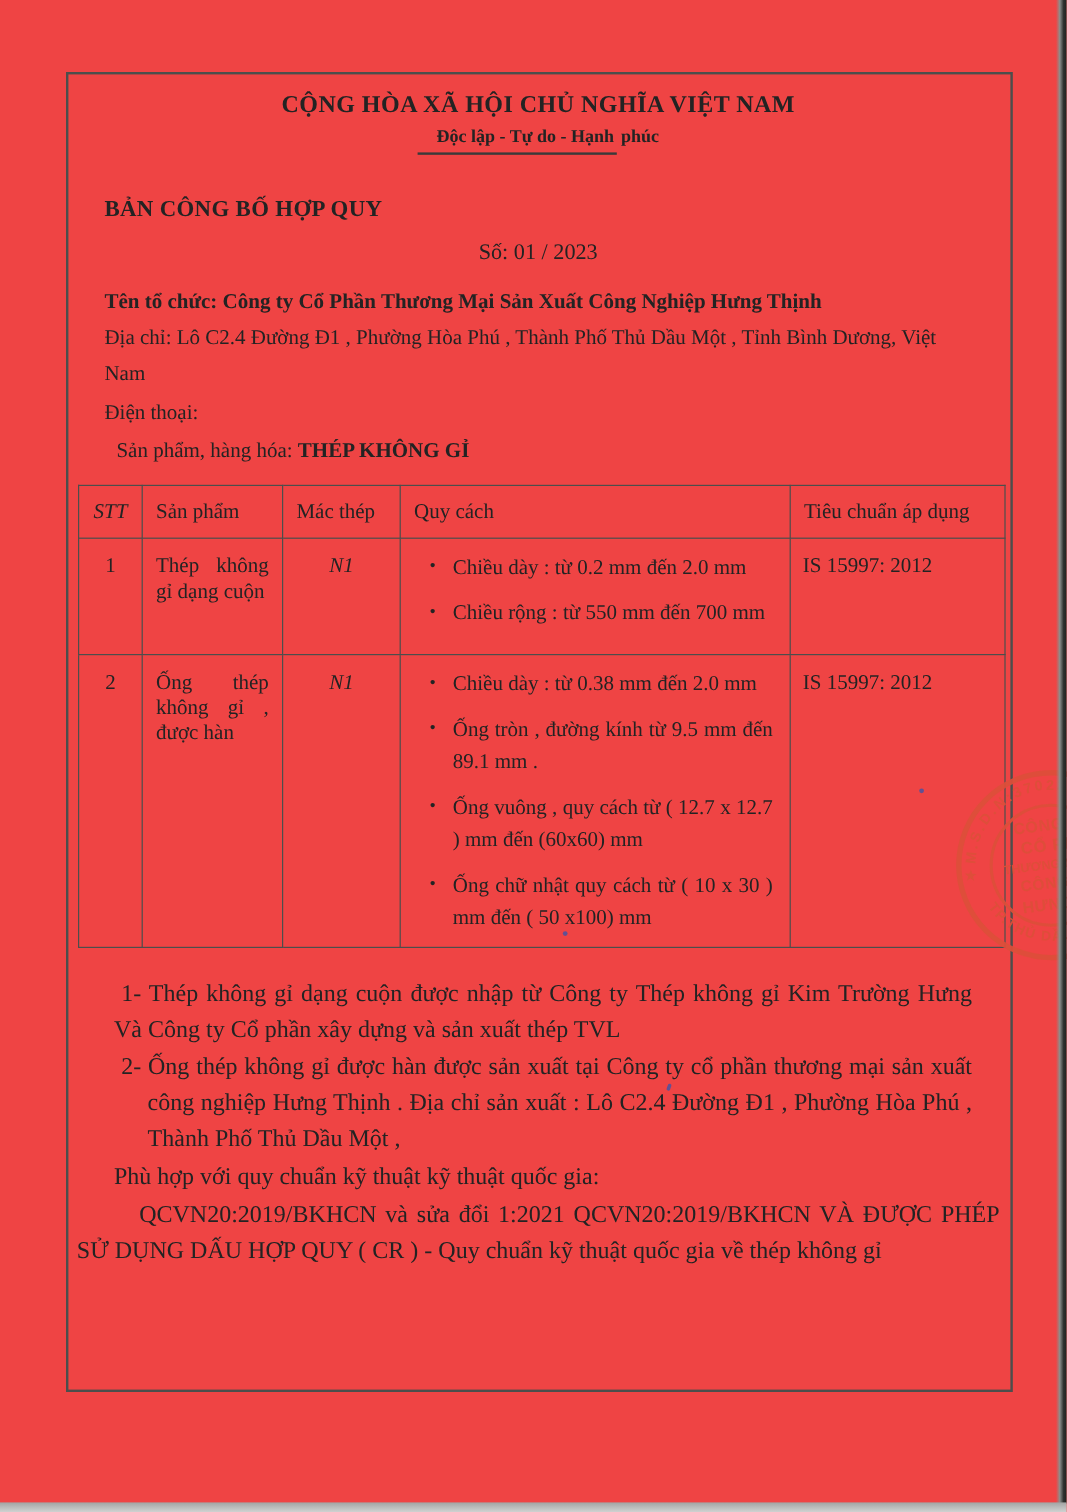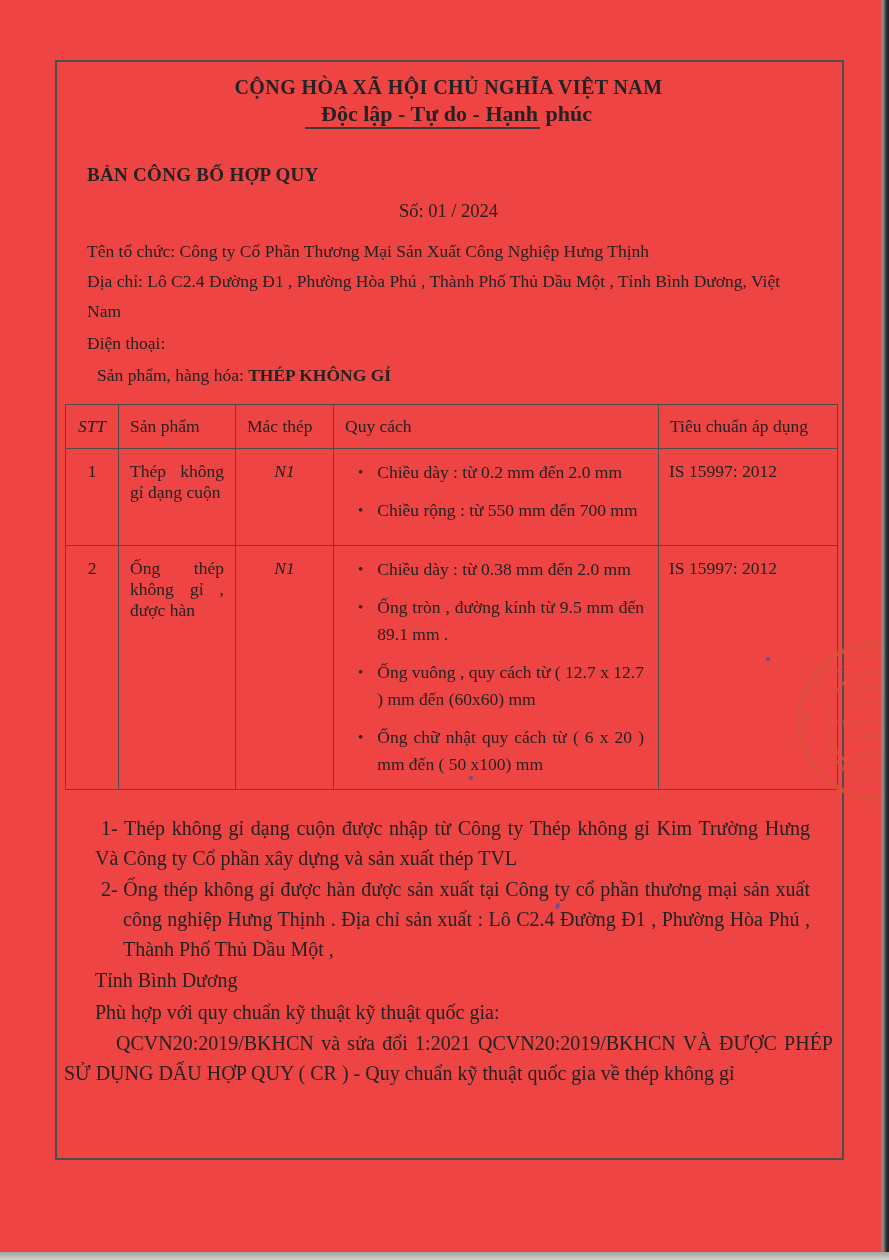--- a/index.html
+++ b/index.html
@@ -23,33 +23,33 @@
   .doc-frame{
     position:absolute; left:55px; top:60px; width:789px; height:1100px;
     border:2px solid #4c4e4c;
     padding:12px 32px 0 30px;
   }
   .nat-title{
     text-align:center; font-weight:bold; font-size:20px; letter-spacing:.4px;
     line-height:26px;
   }
   .motto{
-    text-align:center; font-weight:bold; font-size:22px; margin-top:2px; line-height:24px;
+    text-align:center; font-weight:bold; font-size:15px; margin-top:2px; line-height:24px;
   }
   .motto-u{
     display:inline-block; border-bottom:2px solid #3a3a3a; padding:0 2px 1px 16px;
   }
   .doc-title{
     text-align:left; font-weight:bold; font-size:19px; margin-top:31px; line-height:30px; letter-spacing:.3px;
   }
   .doc-no{
     text-align:center; font-size:18.5px; margin-top:9px; line-height:24px;
   }
   p.info{ font-size:17.5px; line-height:30px; }
-  p.org{ margin-top:13px; }
+  p.org{ margin-top:13px;font-weight:bold; }
   p.phone{ margin-top:2px; }
   p.product{ margin-top:2px; margin-left:10px; }
   p.brand{ margin-top:2px; margin-left:10px; }
   p.intro{ margin-top:1px; margin-left:10px; }
   
   table.spec-table{
     border-collapse:collapse; width:772px; margin-left:-22px; margin-top:14px;
     font-size:17.5px; table-layout:fixed;
   }
   .spec-table th,.spec-table td{
@@ -91,21 +91,21 @@
 <body>
 
 <div class="page">
 
   <div class="doc-frame">
 
     <div class="nat-title">CỘNG HÒA XÃ HỘI CHỦ NGHĨA VIỆT NAM</div>
     <div class="motto"><span class="motto-u">Độc lập - Tự do - Hạnh</span> <span>phúc</span></div>
 
     <div class="doc-title">BẢN CÔNG BỐ HỢP QUY</div>
-    <div class="doc-no">Số: 01 / 2024</div>
+    <div class="doc-no">Số: 01 / 2023</div>
 
     <p class="info org">Tên tổ chức: Công ty Cổ Phần Thương Mại Sản Xuất Công Nghiệp Hưng Thịnh</p>
     <p class="info address">Địa chỉ: Lô C2.4 Đường Đ1 , Phường Hòa Phú , Thành Phố Thủ Dầu Một , Tỉnh Bình Dương, Việt Nam</p>
     <p class="info phone">Điện thoại:</p>
     <p class="info product"><span>Sản phẩm, hàng hóa: </span><b>THÉP KHÔNG GỈ</b></p>
 
     <table class="spec-table">
       <colgroup>
         <col class="c-stt">
           <col class="c-prod">
@@ -151,32 +151,31 @@
             <div class="spec-item">
                 <span class="bullet">•</span>
                 <span class="spec-text">Ống tròn , đường kính từ 9.5 mm đến 89.1 mm .</span>
               </div>
             <div class="spec-item">
                 <span class="bullet">•</span>
                 <span class="spec-text">Ống vuông , quy cách từ ( 12.7 x 12.7 ) mm đến (60x60) mm</span>
               </div>
             <div class="spec-item">
                 <span class="bullet">•</span>
-                <span class="spec-text">Ống chữ nhật quy cách từ ( 6 x 20 ) mm đến ( 50 x100) mm</span>
+                <span class="spec-text">Ống chữ nhật quy cách từ ( 10 x 30 ) mm đến ( 50 x100) mm</span>
               </div>
           </td>
           <td class="c-std">IS 15997: 2012</td>
         </tr>
       </tbody>
     </table>
 
     <div class="notes">
       <p class="note1">1- Thép không gỉ dạng cuộn được nhập từ Công ty Thép không gỉ Kim Trường Hưng Và Công ty Cổ phần xây dựng và sản xuất thép TVL</p>
       <p class="note2">2- Ống thép không gỉ được hàn được sản xuất tại Công ty cổ phần thương mại sản xuất công nghiệp Hưng Thịnh . Địa chỉ sản xuất : Lô C2.4 Đường Đ1 , Phường Hòa Phú , Thành Phố Thủ Dầu Một ,</p>
-      <p class="note3">Tỉnh Bình Dương</p>
       <p class="note4">Phù hợp với quy chuẩn kỹ thuật kỹ thuật quốc gia:</p>
       <p class="note5">QCVN20:2019/BKHCN và sửa đổi 1:2021 QCVN20:2019/BKHCN VÀ ĐƯỢC PHÉP SỬ DỤNG DẤU HỢP QUY ( CR ) -  Quy chuẩn kỹ thuật quốc gia về thép không gỉ</p>
     </div>
 
   </div>
 
   <svg class="stamp" viewBox="0 0 202 202" xmlns="http://www.w3.org/2000/svg">
     <g transform="translate(1,1)">
       <circle cx="100" cy="100" r="77" fill="none" stroke="#dd4f3a" stroke-width="4.5"></circle>
       <circle cx="100" cy="100" r="50" fill="none" stroke="#dd4f3a" stroke-width="2.6"></circle>

